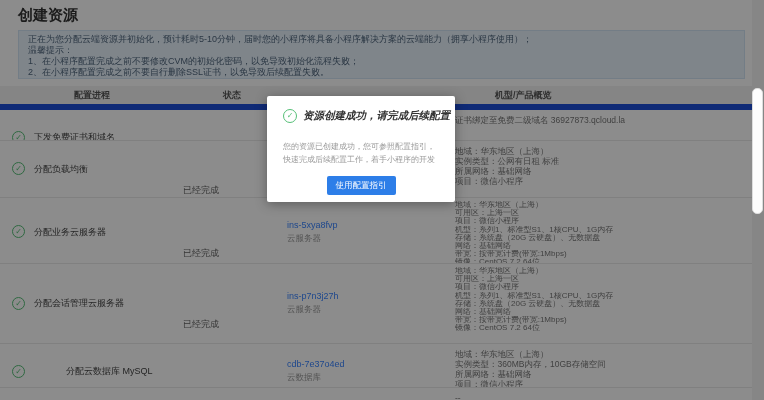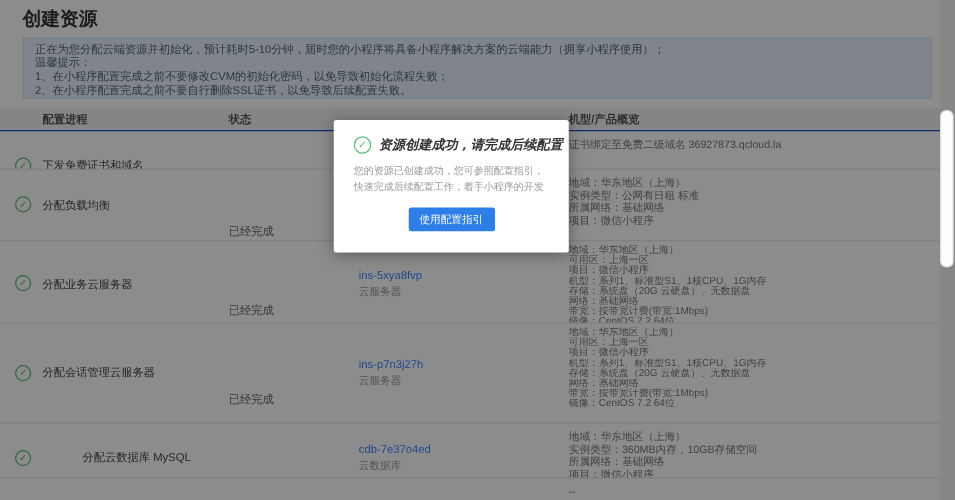--- a/index.html
+++ b/index.html
@@ -12,22 +12,22 @@
   .notice{
     position:absolute;left:18px;top:30px;width:727px;height:49px;box-sizing:border-box;
     background:#e7f2fc;border:1px solid #d2e4f5;padding:3px 9px;
     font-size:9px;color:#51677d;line-height:11px;
   }
   .notice div{white-space:nowrap;overflow:hidden;}
   
   .table{position:absolute;left:0;top:86px;width:752px;}
   .thead{
     display:grid;grid-template-columns:183px 104px 168px 1fr;height:18px;align-items:center;
-    background:#f3f3f3;border-bottom:1px solid #1d4ed8;
-    font-size:9px;font-weight:bold;color:#555;
+    background:#f3f3f3;border-bottom:6px solid #1d4ed8;
+    font-size:9px;font-weight:bold;color:#555;padding-left:40px;
   }
   .thead .hc1{padding-left:34px;}
   .row{
     display:grid;grid-template-columns:183px 104px 168px 1fr;align-items:center;
     border-bottom:1px solid #e9e9e9;font-size:9px;color:#666;box-sizing:border-box;overflow:hidden;
   }
   .cell{min-width:0;}
   .c1{position:relative;padding-left:34px;color:#454545;}
   .check{
     position:absolute;left:12px;top:50%;margin-top:-7px;width:11px;height:11px;
@@ -47,21 +47,21 @@
     position:absolute;left:267px;top:96px;width:188px;height:106px;box-sizing:border-box;
     background:#fff;border-radius:2px;box-shadow:0 2px 12px rgba(0,0,0,0.35);
     z-index:20;padding:13px 16px 0 16px;
   }
   .modal-title-row{display:flex;align-items:center;}
   .success-ic{
     flex:0 0 auto;width:12px;height:12px;border:1px solid #56bf77;border-radius:50%;
     color:#56bf77;font-size:8px;line-height:12px;text-align:center;margin-right:6px;
   }
   .modal-title{font-size:10.5px;font-weight:bold;color:#333;white-space:nowrap;font-style:italic;}
-  .modal-body{margin-top:8px;font-size:8px;line-height:12.5px;color:#999;}
+  .modal-body{margin-top:18px;font-size:8px;line-height:12.5px;color:#999;}
   .guide-btn{
     display:block;margin:10px auto 2px auto;width:fit-content;padding:0 9px;height:19px;line-height:19px;
     background:#2d7ee8;color:#fff;font-size:8.5px;border:none;border-radius:2px;cursor:pointer;
     font-family:inherit;
   }
   
   .scroll-track{position:absolute;right:0;top:0;width:12px;height:400px;background:#f5f5f5;z-index:5;}
   .scroll-thumb{
     position:absolute;right:1px;top:88px;width:9px;height:124px;background:#fdfdfd;
     border:1px solid #ddd;border-radius:5px;z-index:15;

